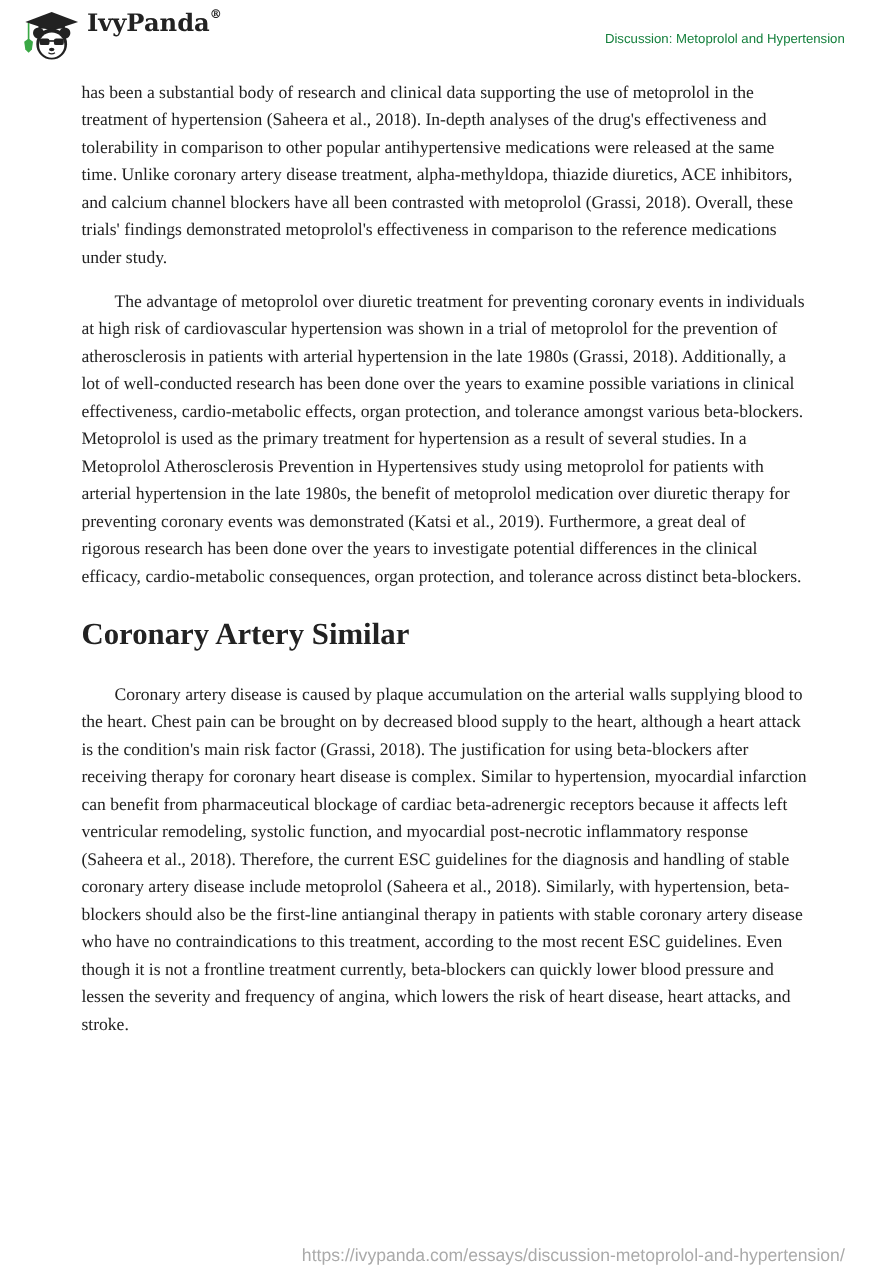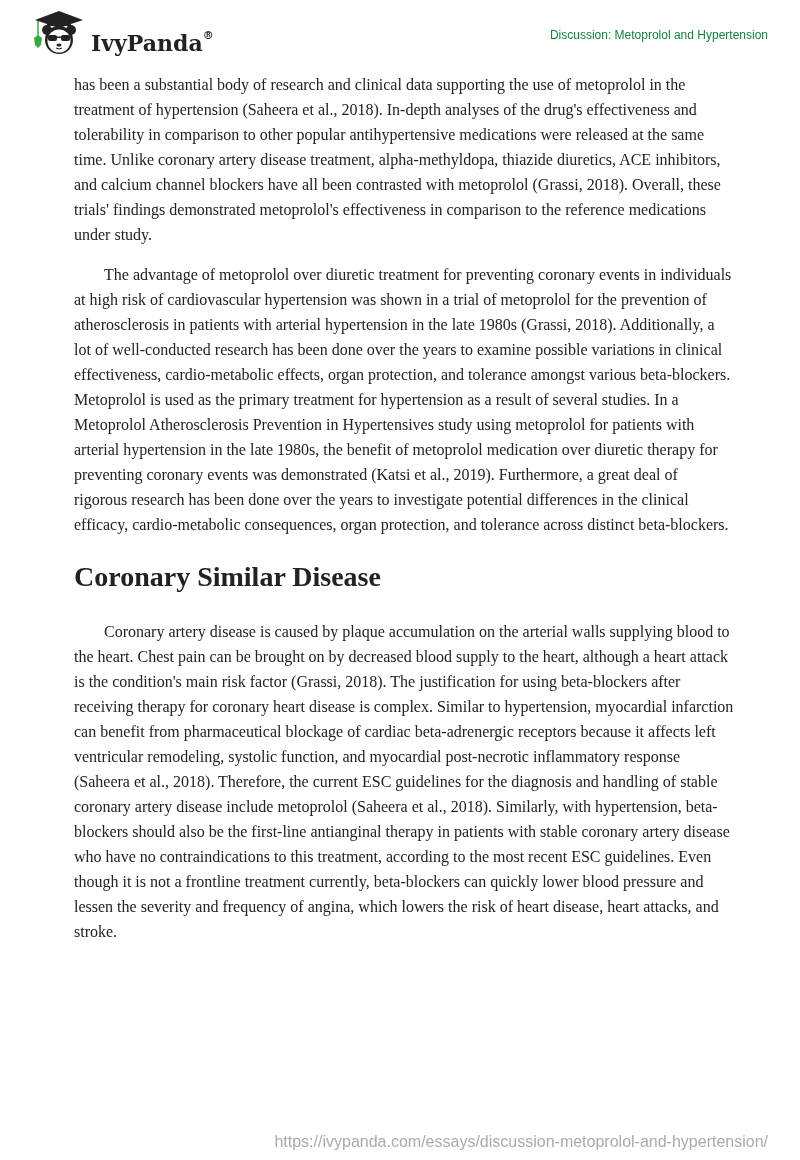--- a/index.html
+++ b/index.html
@@ -1,18 +1,18 @@
 <!DOCTYPE html>
 <html><head>
   <meta charset="utf-8">
   <style>
     html, body { margin: 0; padding: 0; background: #ffffff; }
     body { width: 800px; height: 1160px; position: relative; overflow: hidden; font-family: "Liberation Sans", sans-serif; color: #222222; }
     .header { position: absolute; left: 0; top: 0; width: 800px; height: 70px; }
-    .logo { position: absolute; left: 29px; top: 8px; display: flex; align-items: flex-end; }
+    .logo { position: absolute; left: 17px; top: 8px; display: flex; align-items: flex-start; }
     .logo svg { width: 58px; height: 48px; }
     .logo-text { font-family: "DejaVu Serif", serif; font-weight: bold; font-size: 22px; color: #222; margin-left: 4px; letter-spacing: 0px; }
     .logo-text sup { font-size: 11px; position: relative; top: -4px; }
     .doc-title { position: absolute; right: 32px; top: 28px; font-size: 12px; color: #15803d; }
     .content { position: absolute; left: 74px; top: 72px; width: 660px; font-family: Liberation Serif, serif; }
     p { margin: 0; font-size: 16px; line-height: 25px; color: #222; }
     p.indent { text-indent: 30px; }
     p + p { margin-top: 15px; }
     h2 { margin: 22px 0 24px 0; font-size: 28px; line-height: 36px; font-weight: bold; color: #222; }
     .footer-url { position: absolute; right: 32px; top: 1133px; font-size: 16px; color: #aaaaaa; }
@@ -43,17 +43,17 @@
       <path d="M27,40 Q30,42 33,40" stroke="#222" stroke-width="1" fill="none"></path>
     </svg>
     <span class="logo-text"><span>IvyPanda</span><sup>®</sup></span>
   </div>
   <div class="doc-title">Discussion: Metoprolol and Hypertension</div>
 </div>
 
 <div class="content">
   <p>has been a substantial body of research and clinical data supporting the use of metoprolol in the treatment of hypertension (Saheera et al., 2018). In-depth analyses of the drug's effectiveness and tolerability in comparison to other popular antihypertensive medications were released at the same time. Unlike coronary artery disease treatment, alpha-methyldopa, thiazide diuretics, ACE inhibitors, and calcium channel blockers have all been contrasted with metoprolol (Grassi, 2018). Overall, these trials' findings demonstrated metoprolol's effectiveness in comparison to the reference medications under study.</p>
   <p class="indent">The advantage of metoprolol over diuretic treatment for preventing coronary events in individuals at high risk of cardiovascular hypertension was shown in a trial of metoprolol for the prevention of atherosclerosis in patients with arterial hypertension in the late 1980s (Grassi, 2018). Additionally, a lot of well-conducted research has been done over the years to examine possible variations in clinical effectiveness, cardio-metabolic effects, organ protection, and tolerance amongst various beta-blockers. Metoprolol is used as the primary treatment for hypertension as a result of several studies. In a Metoprolol Atherosclerosis Prevention in Hypertensives study using metoprolol for patients with arterial hypertension in the late 1980s, the benefit of metoprolol medication over diuretic therapy for preventing coronary events was demonstrated (Katsi et al., 2019). Furthermore, a great deal of rigorous research has been done over the years to investigate potential differences in the clinical efficacy, cardio-metabolic consequences, organ protection, and tolerance across distinct beta-blockers.</p>
-  <h2>Coronary Similar Disease</h2>
+  <h2>Coronary Artery Similar</h2>
   <p class="indent">Coronary artery disease is caused by plaque accumulation on the arterial walls supplying blood to the heart. Chest pain can be brought on by decreased blood supply to the heart, although a heart attack is the condition's main risk factor (Grassi, 2018). The justification for using beta-blockers after receiving therapy for coronary heart disease is complex. Similar to hypertension, myocardial infarction can benefit from pharmaceutical blockage of cardiac beta-adrenergic receptors because it affects left ventricular remodeling, systolic function, and myocardial post-necrotic inflammatory response (Saheera et al., 2018). Therefore, the current ESC guidelines for the diagnosis and handling of stable coronary artery disease include metoprolol (Saheera et al., 2018). Similarly, with hypertension, beta-blockers should also be the first-line antianginal therapy in patients with stable coronary artery disease who have no contraindications to this treatment, according to the most recent ESC guidelines. Even though it is not a frontline treatment currently, beta-blockers can quickly lower blood pressure and lessen the severity and frequency of angina, which lowers the risk of heart disease, heart attacks, and stroke.</p>
 </div>
 
 <div class="footer-url">https://ivypanda.com/essays/discussion-metoprolol-and-hypertension/</div>
 
 </body></html>

